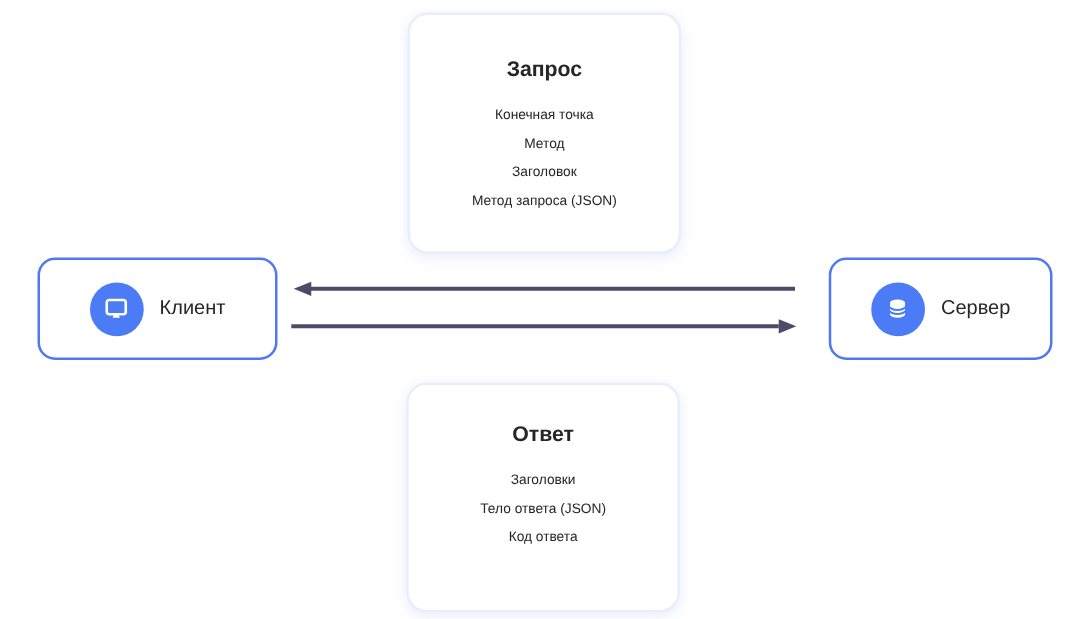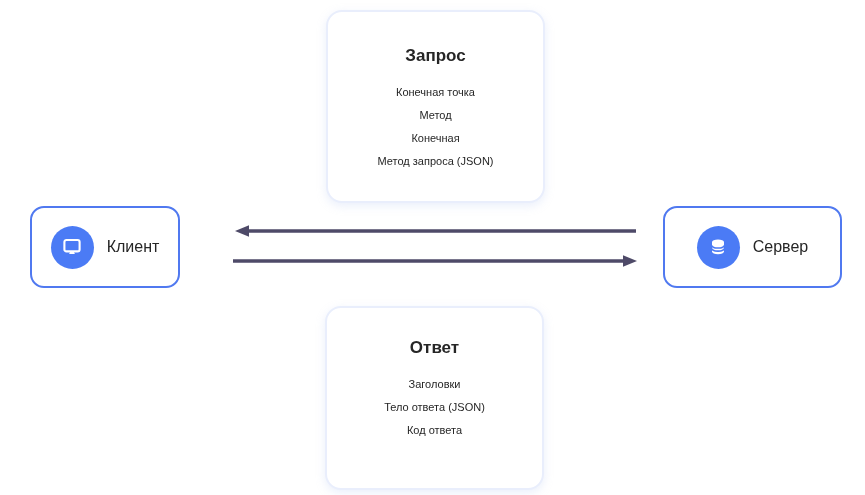--- a/index.html
+++ b/index.html
@@ -49,21 +49,21 @@
     height: 82px;
     background: #ffffff;
     border: 2px solid #5079f0;
     border-radius: 14px;
     box-sizing: border-box;
     display: flex;
     align-items: center;
     justify-content: center;
     gap: 13px;
   }
-  .node-client { left: 30px;  top: 206px; width: 150px; align-items: center; }
+  .node-client { left: 30px;  top: 206px; width: 192px; align-items: center; }
   .node-server { left: 663px; top: 206px; width: 179px; }
   .node-circle {
     width: 43px;
     height: 43px;
     border-radius: 50%;
     background: #4b7bf5;
     display: flex;
     align-items: center;
     justify-content: center;
     flex: 0 0 auto;
@@ -85,21 +85,21 @@
 </style>
 </head>
 <body>
 
 <div class="canvas">
 
   <div class="info-card card-request">
     <div class="card-title">Запрос</div>
     <div class="card-item">Конечная точка</div>
     <div class="card-item">Метод</div>
-    <div class="card-item">Конечная</div>
+    <div class="card-item">Заголовок</div>
     <div class="card-item">Метод запроса (JSON)</div>
   </div>
 
   <div class="info-card card-response">
     <div class="card-title">Ответ</div>
     <div class="card-item">Заголовки</div>
     <div class="card-item">Тело ответа (JSON)</div>
     <div class="card-item">Код ответа</div>
   </div>
 

